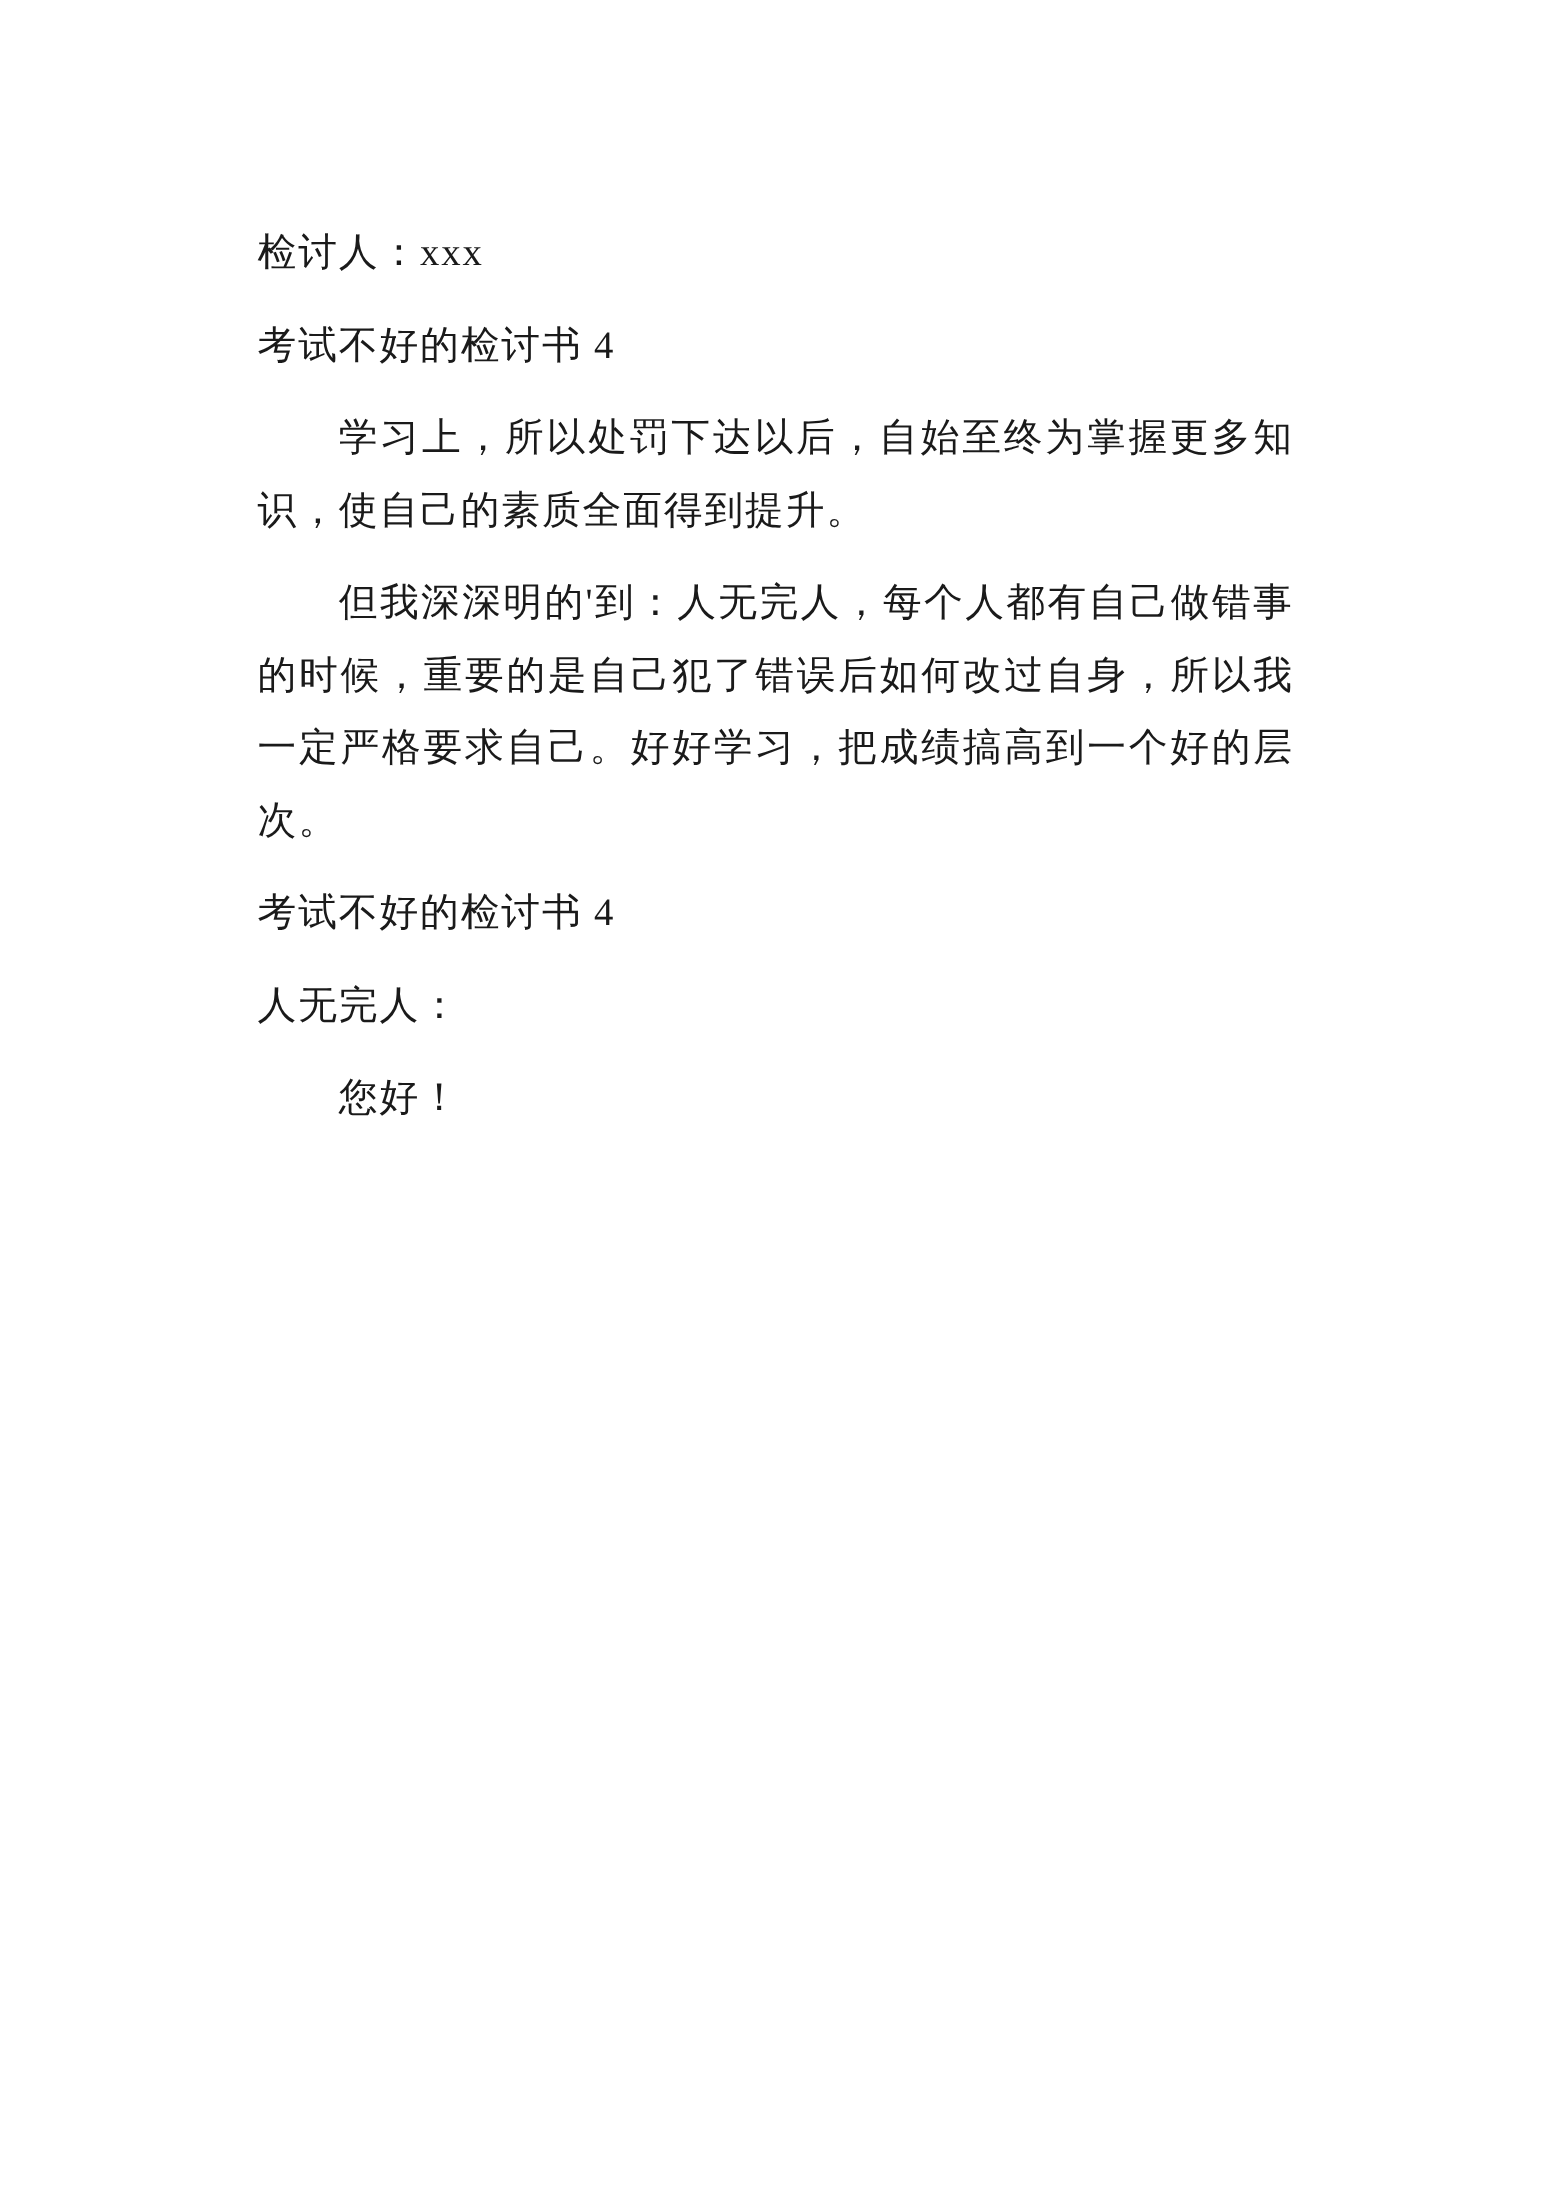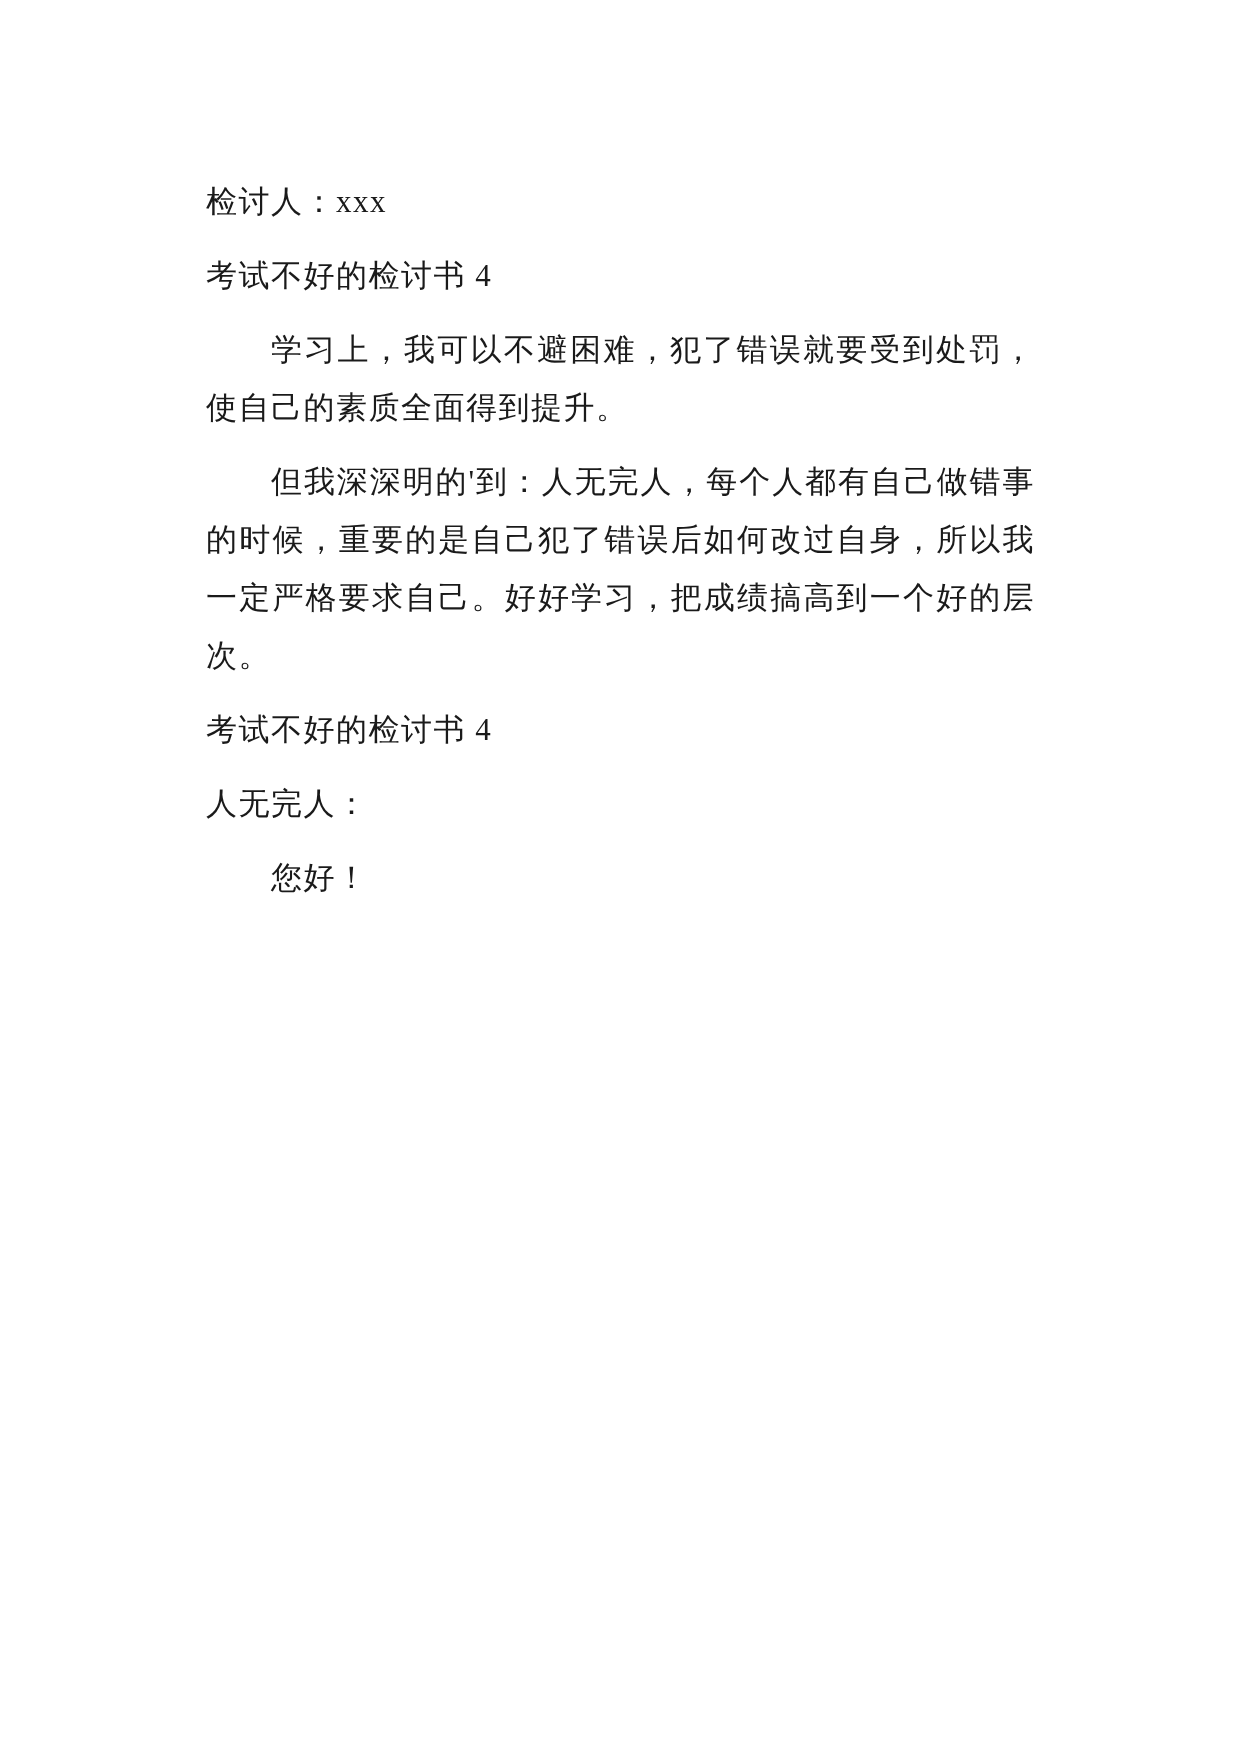--- a/index.html
+++ b/index.html
@@ -34,19 +34,19 @@
     text-indent: 65px;
   }
 </style>
 </head>
 <body>
 
 <div class="page">
   <div class="doc-body" id="doc-body" style="color: rgb(26, 26, 26);">
       <p class="para">检讨人：xxx</p>
       <p class="para">考试不好的检讨书 4</p>
-      <p class="para indent">学习上，我可以不避困难，犯了错误就要受到处罚，使自己的素质全面得到提升。</p>
+      <p class="para indent">学习上，所以处罚下达以后，自始至终为掌握更多知识，使自己的素质全面得到提升。</p>
       <p class="para indent">但我深深明的'到：人无完人，每个人都有自己做错事的时候，重要的是自己犯了错误后如何改过自身，所以我一定严格要求自己。好好学习，把成绩搞高到一个好的层次。</p>
       <p class="para">考试不好的检讨书 4</p>
       <p class="para">人无完人：</p>
       <p class="para indent">您好！</p>
     </div>
 </div>
 
 </body></html>

